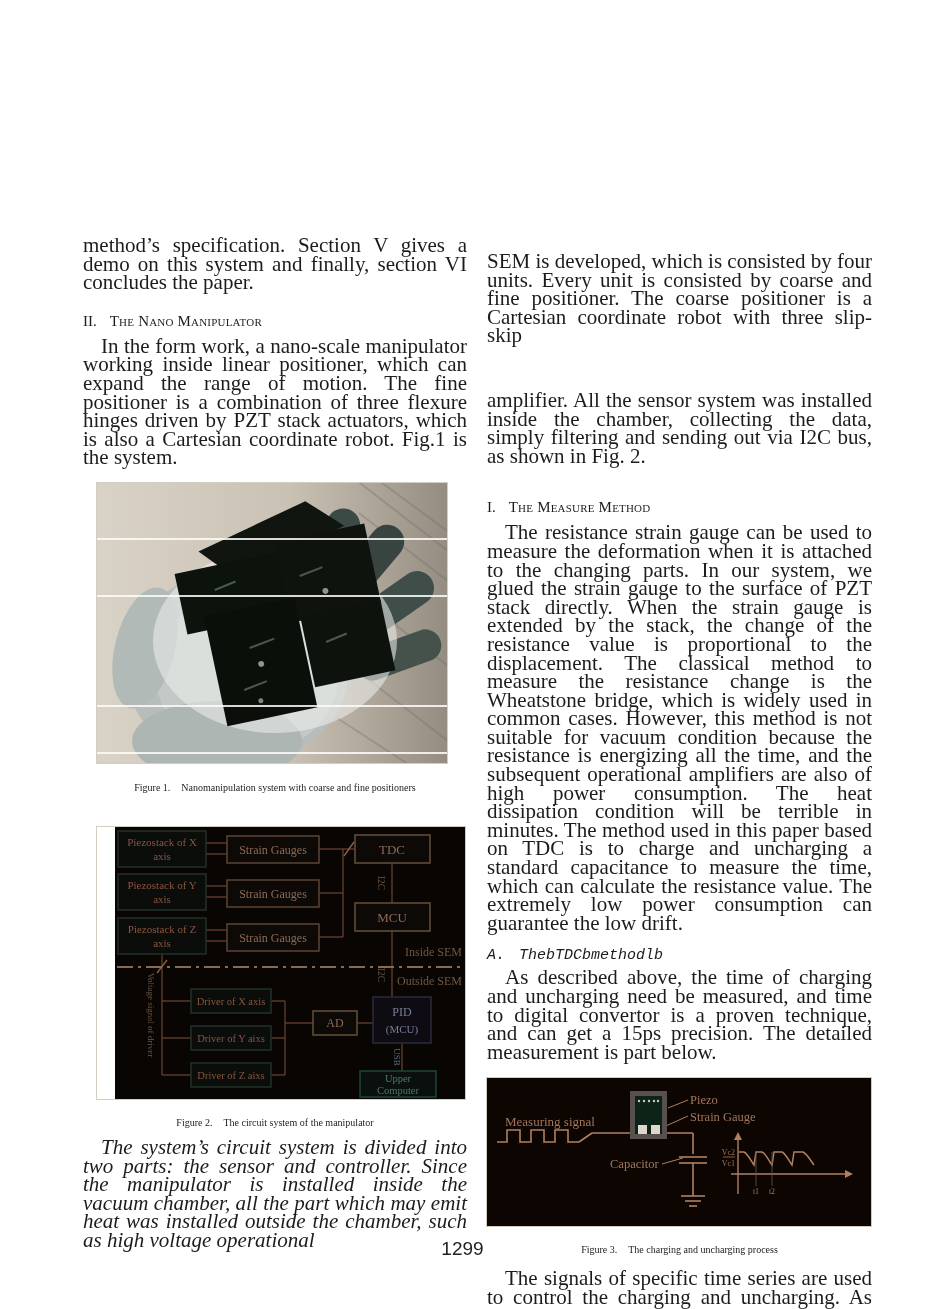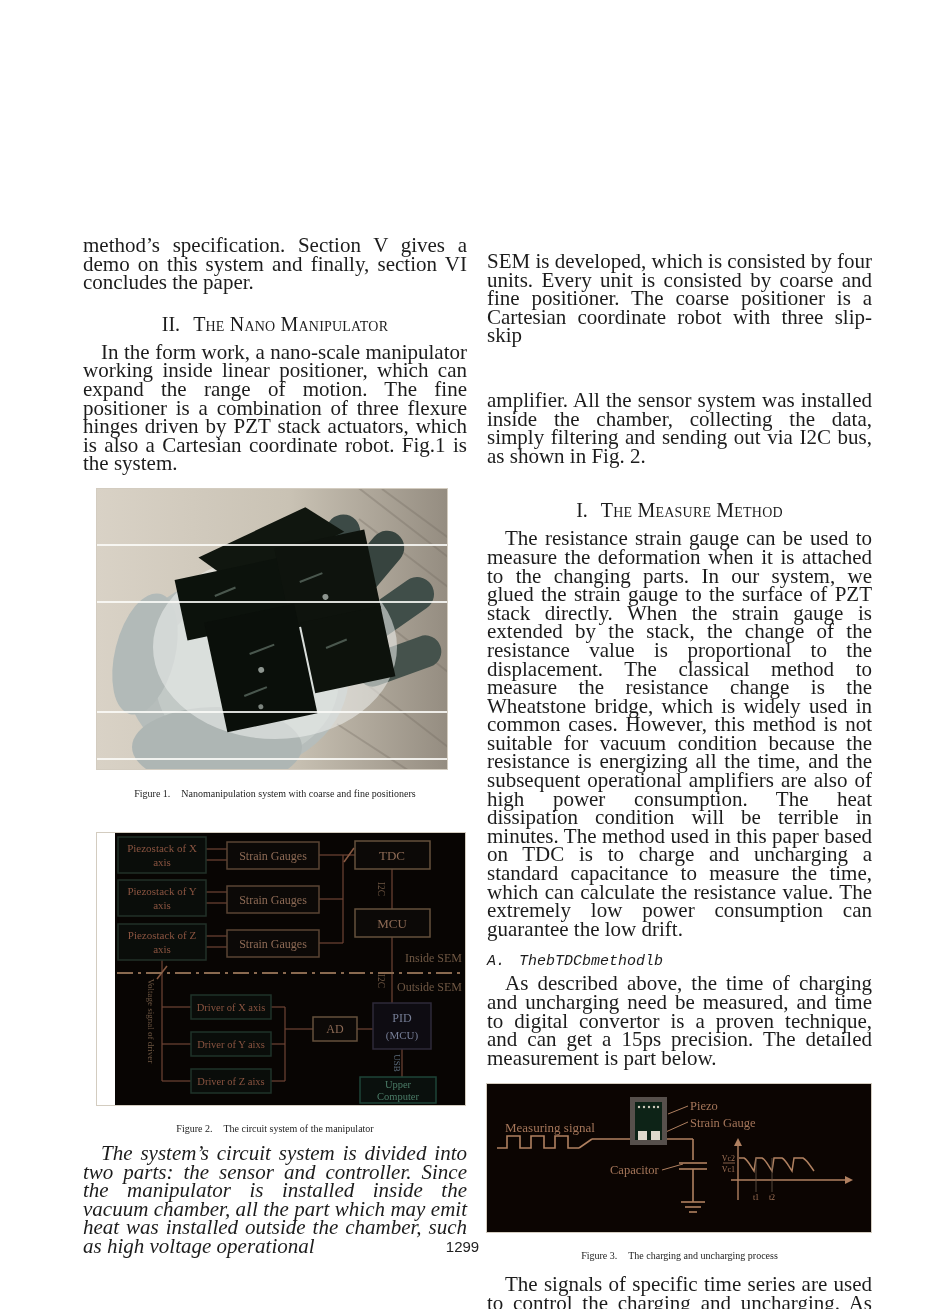--- a/index.html
+++ b/index.html
@@ -3,32 +3,32 @@
 <meta charset="utf-8">
 <style>
   html,body{margin:0;padding:0;background:#ffffff;}
   #page{position:relative;width:925px;height:1309px;background:#ffffff;overflow:hidden;
         font-family:"Liberation Serif","DejaVu Serif",serif;color:#1c1c1c;}
   .col{position:absolute;width:385px;}
   #col-left{left:83px;top:236px;width:384px;}
   #col-right{left:487px;top:252px;width:385px;}
   p{margin:0;font-size:21px;line-height:18.6px;text-align:justify;}
   p.ind{text-indent:18px;}
-  .sec-heading{margin:21px 0 7px 0;font-size:20px;text-align:center;}
+  .sec-heading{margin:21px 0 7px 0;font-size:15px;}
   .sec-heading .num{margin-right:13px;}
   .sec-heading .sc{font-variant:small-caps;letter-spacing:.2px;}
   .sub-heading{margin:15px 0 4px 0;font-size:15px;font-style:italic;text-align:left;font-family:Liberation Mono, monospace;}
   .sub-heading .num{margin-right:14px;}
   .figwrap{position:relative;}
   .figwrap svg{display:block;}
   .fig-border{outline:1px solid #d3ccc0;}
   .caption{font-size:10px;line-height:15px;text-align:center;margin:0;}
   .caption .cap-label{margin-right:11px;}
   #page-number{position:absolute;left:0;right:0;top:1238px;text-align:center;
-        font-family:"Liberation Sans","DejaVu Sans",sans-serif;font-size:15px;color:#222;}
+        font-family:"Liberation Sans","DejaVu Sans",sans-serif;font-size:19px;color:#222;}
   text{font-family:"Liberation Serif","DejaVu Serif",serif;}
 </style>
 </head>
 <body>
 
 <div id="page">
 
   <div id="col-left" class="col">
 
     <p class="cont">method’s specification. Section V gives a demo on this system and  finally, section VI concludes the paper.</p>

